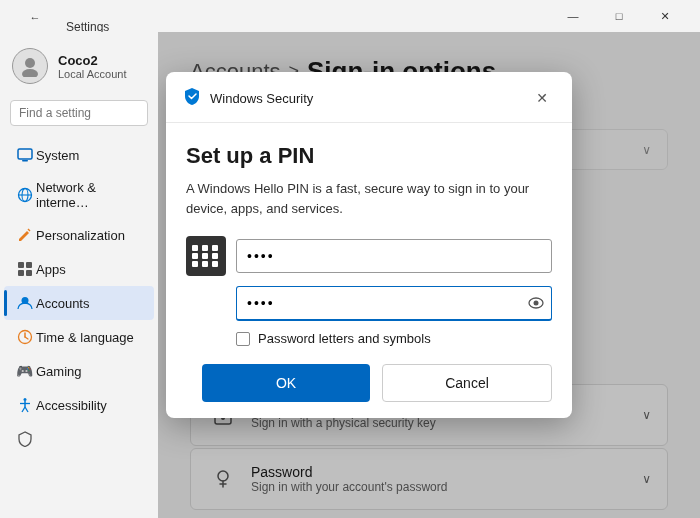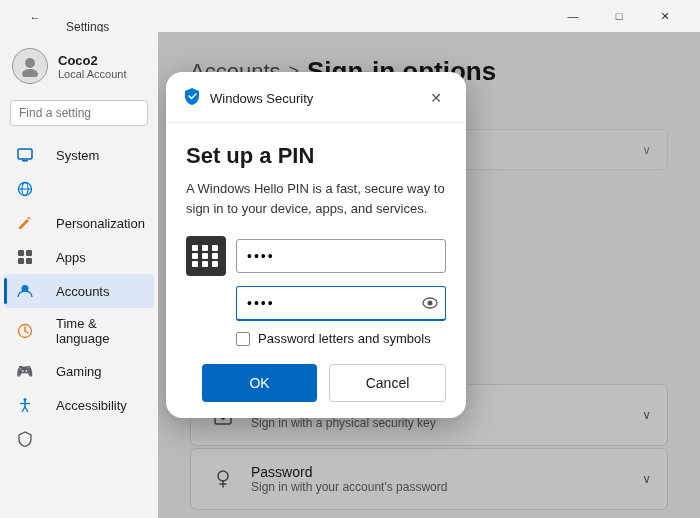--- a/index.html
+++ b/index.html
@@ -97,21 +97,21 @@
       border-radius: 4px;
       padding: 5px 8px;
       font-size: 12px;
       background: white;
       color: #888;
     }
 
     .sidebar-item {
       display: flex;
       align-items: center;
-      gap: 22px;
+      gap: 2px;
       padding: 8px 12px;
       cursor: pointer;
       font-size: 13px;
       color: #1a1a1a;
       border-radius: 4px;
       margin: 0 4px;
       position: relative;
     }
     .sidebar-item.active {
       background: #dce6f7;
@@ -207,23 +207,23 @@
       display: flex;
       align-items: flex-start;
       justify-content: flex-start;
       padding: 40px 0 0 8px;
       z-index: 10;
     }
 
     
     .dialog {
       background: white;
-      border-radius: 16px;
+      border-radius: 8px;
       box-shadow: 0 8px 32px rgba(0,0,0,0.3);
-      width: 300px;
+      width: 406px;
       overflow: hidden;
     }
     .dialog-header {
       display: flex;
       align-items: center;
       justify-content: space-between;
       padding: 12px 16px 10px 16px;
       border-bottom: 1px solid #e8e8e8;
     }
     .dialog-header-left {
@@ -407,20 +407,21 @@
       <span>System</span>
     </div>
     <div class="sidebar-item">
       <span class="sidebar-icon" style="color:#0078d4;">
         <svg width="16" height="16" viewBox="0 0 16 16" fill="none">
             <circle cx="8" cy="8" r="6.5" stroke="#0078d4" stroke-width="1.3"></circle>
             <ellipse cx="8" cy="8" rx="3" ry="6.5" stroke="#0078d4" stroke-width="1.1"></ellipse>
             <line x1="1.5" y1="8" x2="14.5" y2="8" stroke="#0078d4" stroke-width="1.1"></line>
           </svg>
       </span>
+      <span>Network &amp; interne…</span>
     </div>
     <div class="sidebar-item">
       <span class="sidebar-icon" style="color:#e67e22;">
         <svg width="16" height="16" viewBox="0 0 16 16" fill="none">
             <path d="M2 12l8-8 2 2-8 8H2v-2z" fill="#e67e22"></path>
             <path d="M11 2l2 2" stroke="#e67e22" stroke-width="1.5"></path>
           </svg>
       </span>
       <span>Personalization</span>
     </div>

